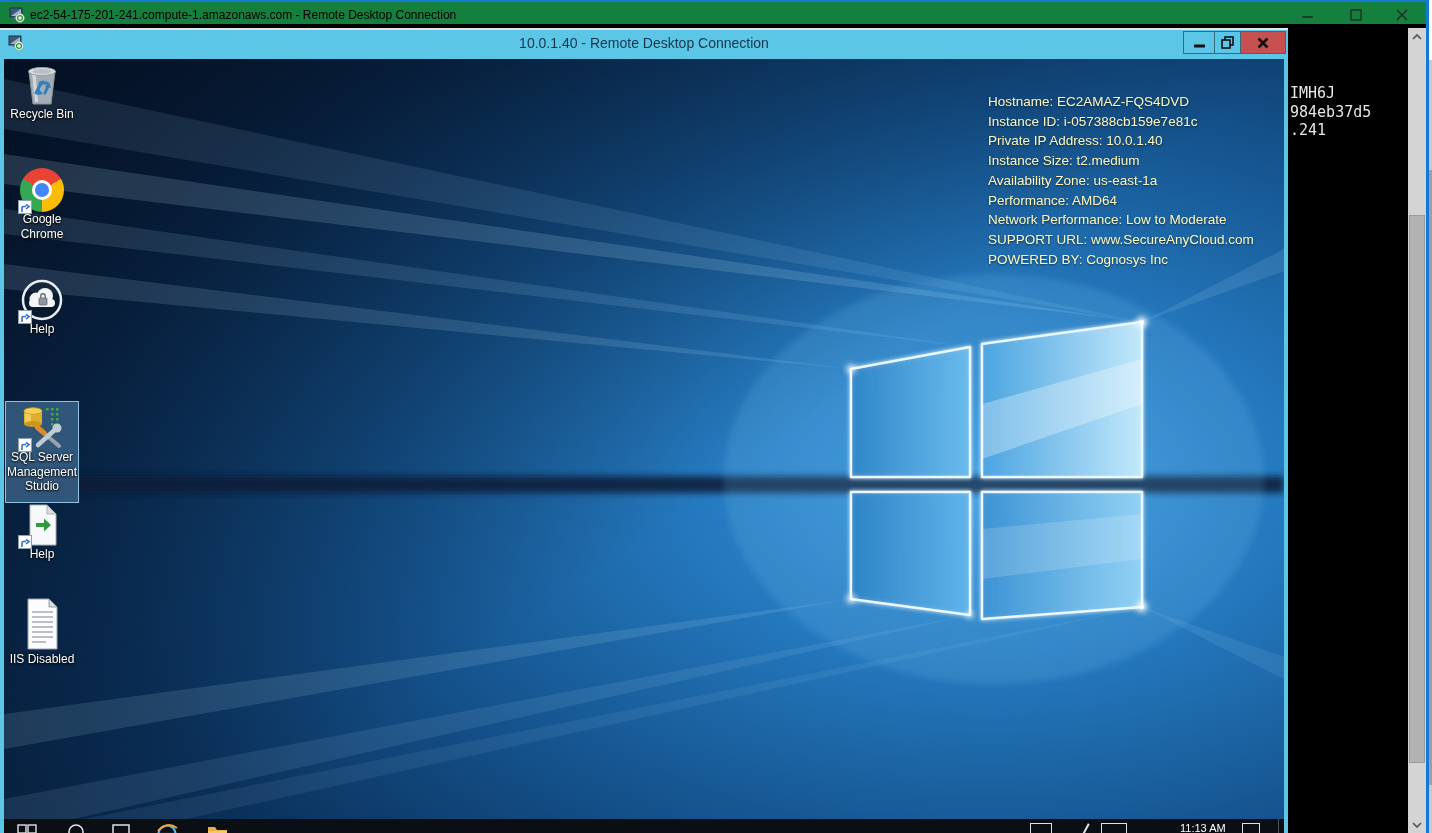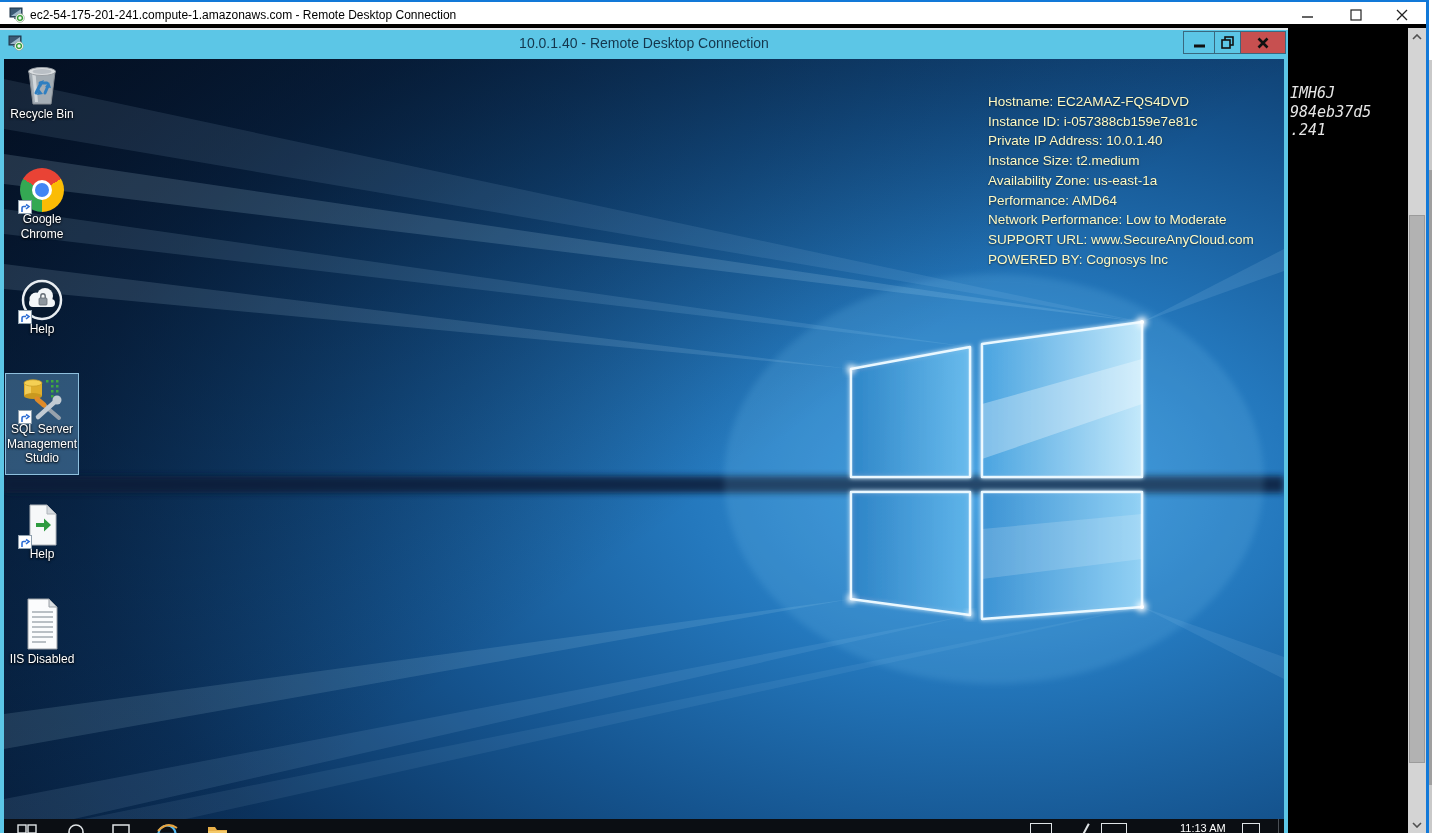--- a/index.html
+++ b/index.html
@@ -3,21 +3,21 @@
 <meta charset="utf-8">
 <style>
   * { margin:0; padding:0; box-sizing:border-box; }
   html,body { width:1432px; height:833px; overflow:hidden;
     font-family:"Liberation Sans", sans-serif; background:#ffffff; }
 
   
   #screen { position:relative; width:1432px; height:833px; background:#000; }
 
   #outer-titlebar { position:absolute; left:0; top:0; width:1426px; height:24px;
-    background:#ffffff; border-top:2px solid #1279d8; }
+    background:#15803d; border-top:2px solid #1279d8; }
   #outer-title { position:absolute; left:30px; top:0; height:26px; line-height:26px;
     font-size:12px; color:#000; white-space:nowrap; }
   .octl { position:absolute; top:0; width:32px; height:26px; display:flex;
     align-items:center; justify-content:center; }
   #octl-min { left:1292px; } #octl-max { left:1340px; } #octl-close { left:1386px; }
 
   #outer-content { position:absolute; left:0; top:28px; width:1408px; height:805px; background:#000; }
 
   
   #inner-window { position:absolute; left:0; top:0; width:1288px; height:805px;
@@ -40,21 +40,21 @@
   #wallpaper { position:absolute; left:0; top:0; width:1280px; height:776px; }
 
   #sysinfo { position:absolute; left:984px; top:33px; color:#fef9c3; font-size:13.5px;
     line-height:19.7px; text-shadow:0 1px 2px rgba(0,0,0,.55); white-space:nowrap; }
 
   .di { position:absolute; left:0; width:76px; text-align:center; }
   .di-icon { position:relative; width:44px; height:44px; margin:0 auto; }
   .di-label { font-size:12px; line-height:14.5px; color:#ffffff;
     text-shadow:0 1px 2px rgba(0,0,0,.95), 0 0 3px rgba(0,0,0,.7); }
   #di-recycle { top:4px; } #di-chrome { top:109px; } #di-help1 { top:219px; }
-  #di-ssms { top:314px; left:1px; width:74px; padding-top:4px; height:102px;
+  #di-ssms { top:342px; left:1px; width:74px; padding-top:4px; height:102px;
     background:rgba(110,170,215,.40); border:1px solid rgba(160,210,240,.85); }
   #di-help2 { top:444px; } #di-iis { top:539px; }
   .badge { position:absolute; left:-2px; bottom:-2px; width:14px; height:14px;
     background:#fff; border:1px solid #8fa0ae; }
 
   .chrome-ball { width:44px; height:44px; border-radius:50%; position:relative;
     background:conic-gradient(#e94335 0 60deg, #fbbc05 60deg 180deg, #34a853 180deg 300deg, #e94335 300deg); }
   .chrome-ball::before { content:""; position:absolute; left:12px; top:12px; width:20px;
     height:20px; border-radius:50%; background:#fff; }
   .chrome-ball::after { content:""; position:absolute; left:15px; top:15px; width:14px;
@@ -65,21 +65,21 @@
     background:#0b0e13; overflow:hidden; }
   .tb-ic { position:absolute; top:3px; width:22px; height:22px; }
   .tray-rect { position:absolute; top:4px; height:14px; border:1px solid #dfe3e6; }
   #tb-clock { position:absolute; left:1146px; top:3px; color:#fff; font-size:11px;margin-left:30px; }
   #tb-pen { position:absolute; left:1081px; top:4px; width:2px; height:12px;
     background:#dfe3e6; transform:rotate(28deg); }
   #tb-edge { position:absolute; left:1274px; top:0; width:1px; height:16px; background:#4a4f55; }
 
   
   #overlay-text { position:absolute; left:1290px; top:56px; color:#e6e6e6;
-    font-family:"DejaVu Sans Mono", monospace; font-size:15px; line-height:18.5px;font-style:italic; }
+    font-family:"DejaVu Sans Mono", monospace; font-size:15px; line-height:18.5px; }
 
   
   #v-scrollbar { position:absolute; left:1408px; top:28px; width:18px; height:805px; background:#d4d4d4; }
   .sb-btn { position:absolute; left:0; width:18px; height:17px; display:flex;
     align-items:center; justify-content:center; background:#d4d4d4; }
   #sb-up { top:0; } #sb-down { bottom:0; }
   #sb-thumb { position:absolute; left:1px; top:187px; width:16px; height:548px;
     background:#b2b2b2; border:1px solid #9b9b9b; }
   #outer-right-border { position:absolute; left:1426px; top:0; width:3px; height:833px; background:#1279d8; }
   #host-strip { position:absolute; left:1429px; top:0; width:3px; height:833px;

